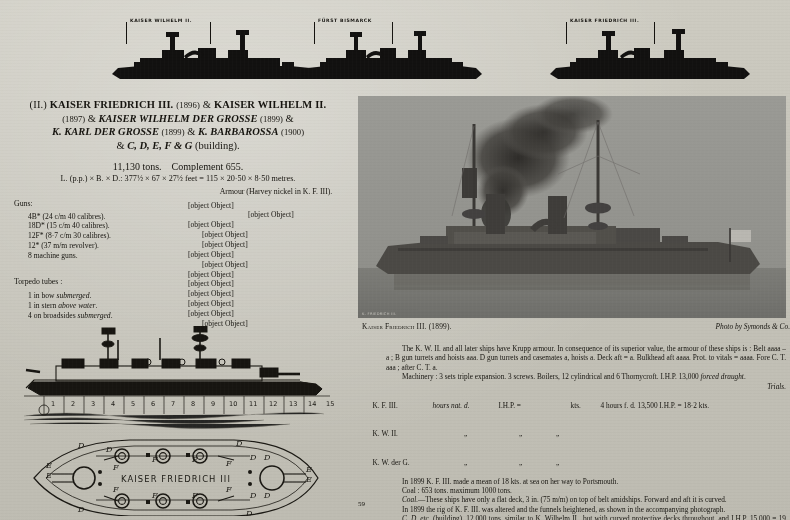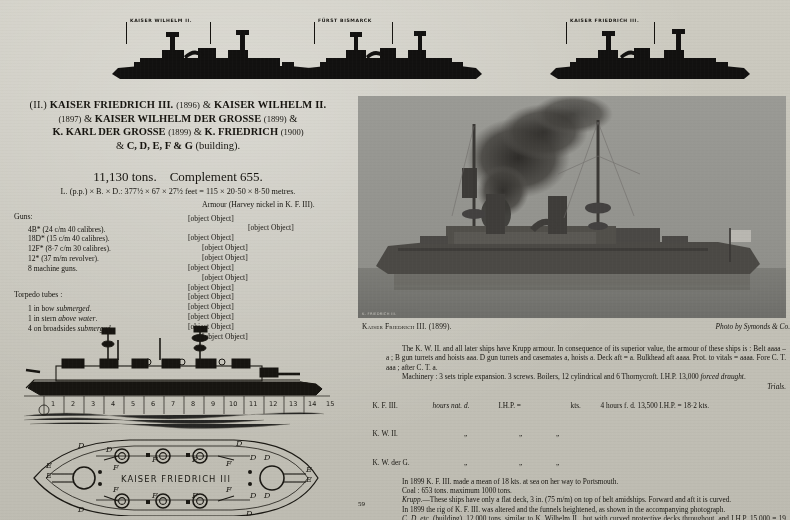--- a/index.html
+++ b/index.html
@@ -31,31 +31,31 @@
   }
   .tick{position:absolute;width:1px;background:#15130f;}
 
   
   .lcol{position:absolute;left:6px;top:98px;width:344px;}
   .hdr{text-align:center;line-height:1.30;}
   .hdr .l1{font-size:10.5px;letter-spacing:.15px;}
   .hdr .l2{font-size:10.5px;}
   .hdr .l3{font-size:10.5px;}
   .hdr .l4{font-size:10.5px;}
-  .ital{font-weight:700;}
+  .ital{font-style:italic;font-weight:700;}
   .sc{font-variant:small-caps;}
   .yr{font-size:8.6px;}
-  .tons{text-align:center;font-size:13px;margin-top:16px;}
+  .tons{text-align:center;font-size:10px;margin-top:8px;}
   .dims{text-align:center;font-size:8.2px;margin-top:2px;}
 
   .cols{position:relative;margin-top:4px;height:150px;}
   .cguns{position:absolute;left:8px;top:12px;width:160px;}
   .carm{position:absolute;left:172px;top:0;width:172px;}
   .chead{font-size:7.8px;}
-  .carm .chead{text-align:left;margin-left:24px;}
+  .carm .chead{text-align:center;margin-left:24px;}
   .li{font-size:7.6px;line-height:1.30;}
   .ind{padding-left:14px;}
   .gap{height:16px;}
   .right-ind{padding-left:60px;}
 
   
   .plan{position:absolute;left:0px;top:326px;width:352px;height:190px;}
   .plan svg{display:block;}
 
   
@@ -169,21 +169,21 @@
         <span class="yr">(1897)</span>
         <span>&amp;</span>
         <span class="sc ital">KAISER WILHELM DER GROSSE</span>
         <span class="yr">(1899)</span>
         <span>&amp;</span>
       </div>
       <div class="l3">
         <span class="sc ital">K. KARL DER GROSSE</span>
         <span class="yr">(1899)</span>
         <span>&amp;</span>
-        <span class="sc ital">K. FRIEDRICH</span>
+        <span class="sc ital">K. BARBAROSSA</span>
         <span class="yr">(1900)</span>
       </div>
       <div class="l4">
         <span>&amp;</span>
         <span class="ital">C, D, E, F &amp; G</span>
         <span>(building).</span>
       </div>
     </div>
 
     <div class="tons">
@@ -522,21 +522,21 @@
       </div>
       <div class="trow">
         <span style="display:inline-block;width:60px;">K. W. der G.</span><span style="display:inline-block;width:66px;text-align:center;">„</span><span style="display:inline-block;width:44px;text-align:center;">„</span><span style="display:inline-block;width:30px;text-align:center;">„</span>
       </div>
     </div>
 
     <div class="p">In 1899 K. F. III. made a mean of 18 kts. at sea on her way to Portsmouth.</div>
     <div class="p">Coal : 653 tons.   maximum 1000 tons.</div>
 
     <div class="p">
-      <span class="it">Krupp.</span><span>—These ships have only a flat deck, 3 in. (75 m/m) on top of belt amidships. Forward and aft it is curved.</span>
+      <span class="it">Coal.</span><span>—These ships have only a flat deck, 3 in. (75 m/m) on top of belt amidships. Forward and aft it is curved.</span>
     </div>
 
     <div class="p">In 1899 the rig of K. F. III. was altered and the funnels heightened, as shown in the accompanying photograph.</div>
 
     <div class="p">
       <span class="it">C, D, etc.</span><span> (building). 12,000 tons, similar to K. Wilhelm II., but with curved protective decks throughout, and I.H.P. 15,000 = 19 kts.</span>
     </div>
   </div>
 
   <div class="pageno">59</div>

